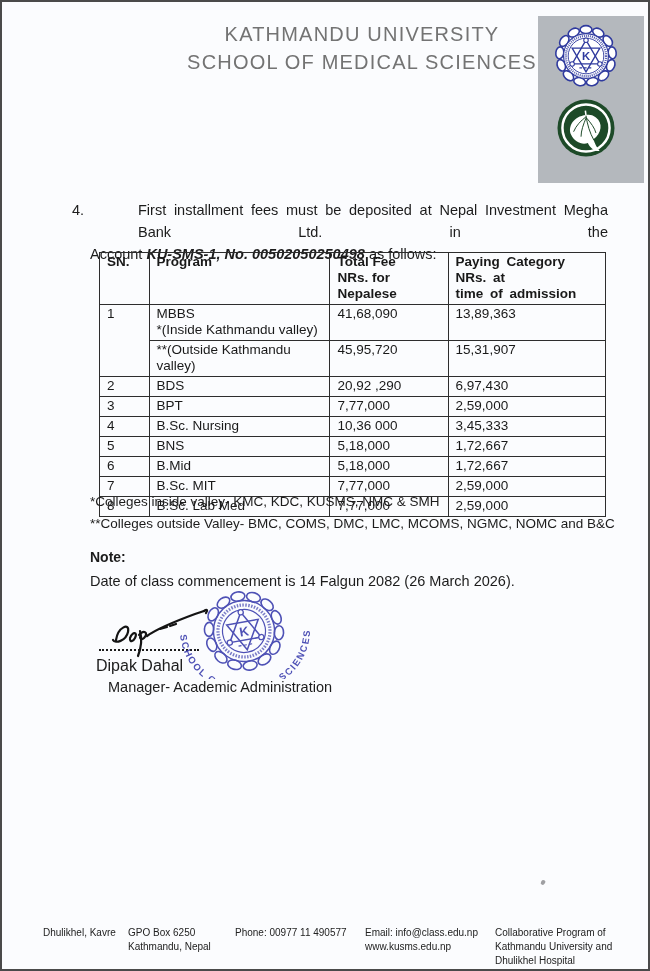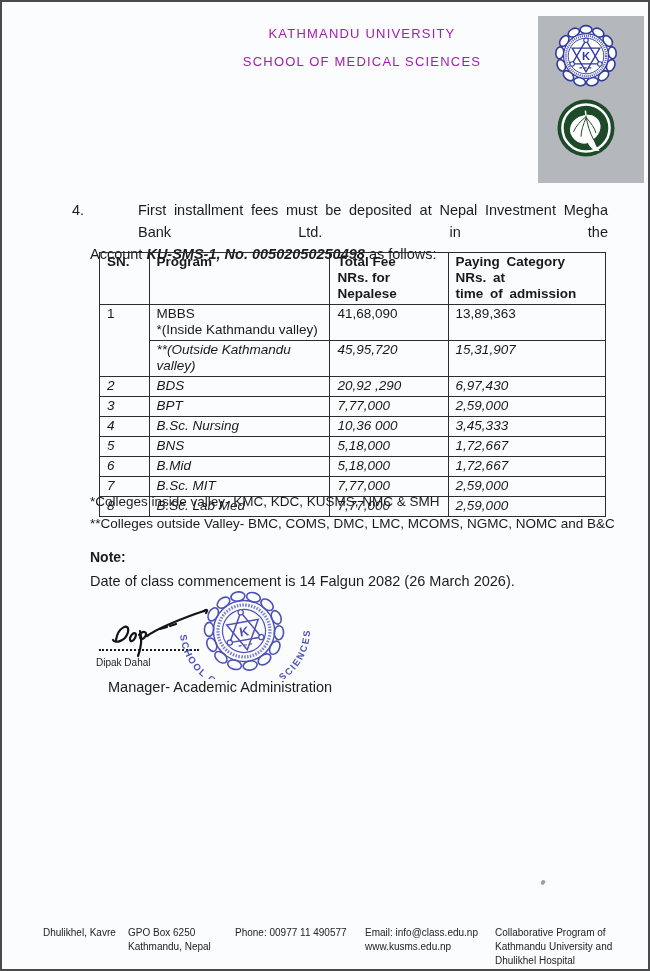--- a/index.html
+++ b/index.html
@@ -10,21 +10,21 @@
     border:2px solid #4a4a4a;
     box-sizing:border-box;
     font-family:"Liberation Sans",sans-serif;
     color:#1c1c1c;
     overflow:hidden;
   }
   
   .title-block{
     position:absolute;left:150px;top:18px;width:420px;
     text-align:center;line-height:28px;
-    font-size:13px;letter-spacing:1.2px;color:#a21caf;
+    font-size:20px;letter-spacing:1.2px;color:#737373;
   }
   .gray-strip{
     position:absolute;left:536px;top:14px;width:106px;height:167px;
     background:#b4b8bd;
   }
   .seal-wrap{position:absolute;}
   
   .intro{
     position:absolute;left:70px;top:197px;width:536px;
     font-size:14.5px;line-height:22px;
@@ -46,36 +46,36 @@
     padding:1px 7px 2px 7px;
     text-align:left;vertical-align:top;
     font-weight:400;
   }
   table.fees th{font-weight:700;margin-left:33px;}
   .col-sn{width:37px;}
   .col-prog{width:186px;}
   .col-fee{width:112px;}
   .col-pay{width:158px;}
   th.justify-head{word-spacing:3px;}
-  tr.std td{height:15px;font-style:italic;}
+  tr.std td{height:15px;}
   
   .footnotes{
     position:absolute;left:88px;top:489px;
     font-size:13.5px;line-height:22px;
   }
   .note-label{position:absolute;left:88px;top:547px;font-size:14px;font-weight:700;}
   .note-text{position:absolute;left:88px;top:571px;font-size:14.5px;}
   
   .sig-svg{position:absolute;left:98px;top:596px;}
   .dotted-line{
     position:absolute;left:97px;top:644px;width:100px;height:3px;
     border-bottom:2.5px dotted #1b1b1b;
   }
   .stamp-svg{position:absolute;left:170px;top:585px;}
-  .sig-name{position:absolute;left:94px;top:655px;font-size:10px;}
+  .sig-name{position:absolute;left:94px;top:655px;font-size:16px;}
   .sig-title{position:absolute;left:94px;top:677px;font-size:14.5px;margin-left:12px;}
   
   .footer{
     position:absolute;left:0;top:924px;width:650px;
     font-size:10px;line-height:14px;color:#222;
   }
   .footer .col{position:absolute;top:0;padding-left:33px;}
   .f1{left:8px;}
   .f2{left:93px;}
   .f3{left:200px;}

